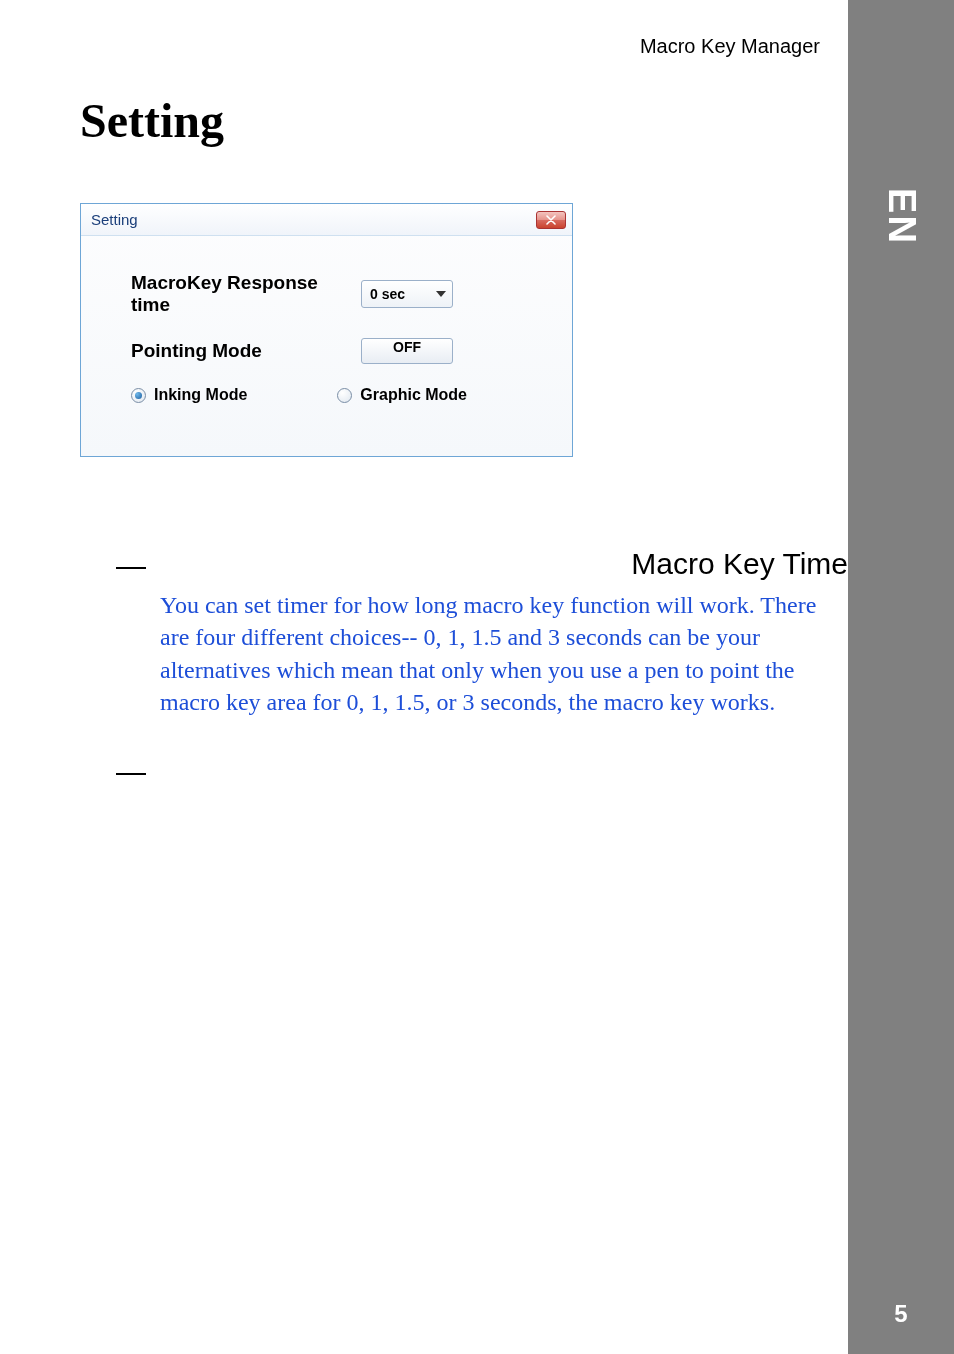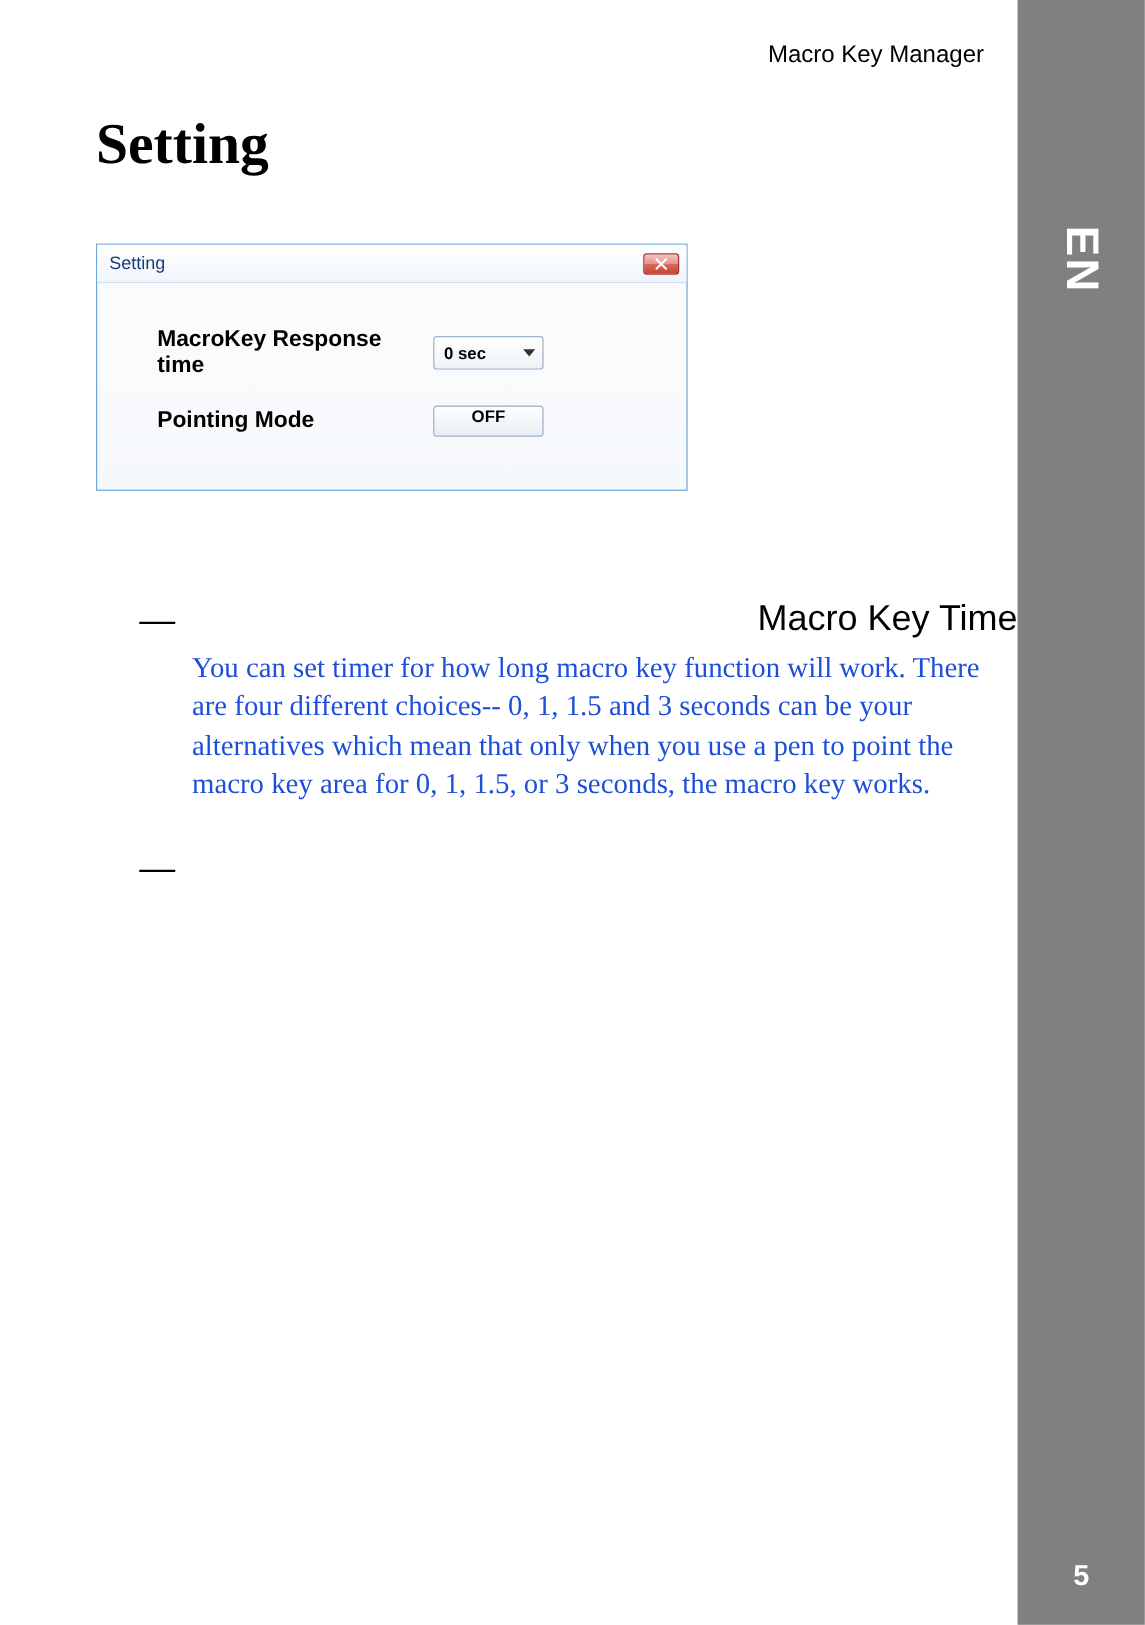--- a/index.html
+++ b/index.html
@@ -241,20 +241,30 @@
           <span class="sel-text">0 sec</span>
           <span class="tri"></span>
         </div>
       </div>
       <div class="row">
         <div class="label">Pointing Mode</div>
         <div class="toggle-ctl">
           <span>OFF</span>
         </div>
       </div>
+      <div class="radio-row">
+        <div class="radio-opt">
+          <span class="radio-circle checked"></span>
+          <span>Inking Mode</span>
+        </div>
+        <div class="radio-opt">
+          <span class="radio-circle"></span>
+          <span>Graphic Mode</span>
+        </div>
+      </div>
     </div>
   </div>
 
   <div class="sections">
     <div class="section">
       <div class="dash">—</div>
       <div class="sec-body">
         <div class="sec-title">Macro Key Time</div>
         <div class="sec-text">You can set timer for how long macro key function will work. There are four different choices-- 0, 1, 1.5 and 3 seconds can be your alternatives which mean that only when you use a pen to point the macro key area for 0, 1, 1.5, or 3 seconds, the macro key works.</div>
       </div>

